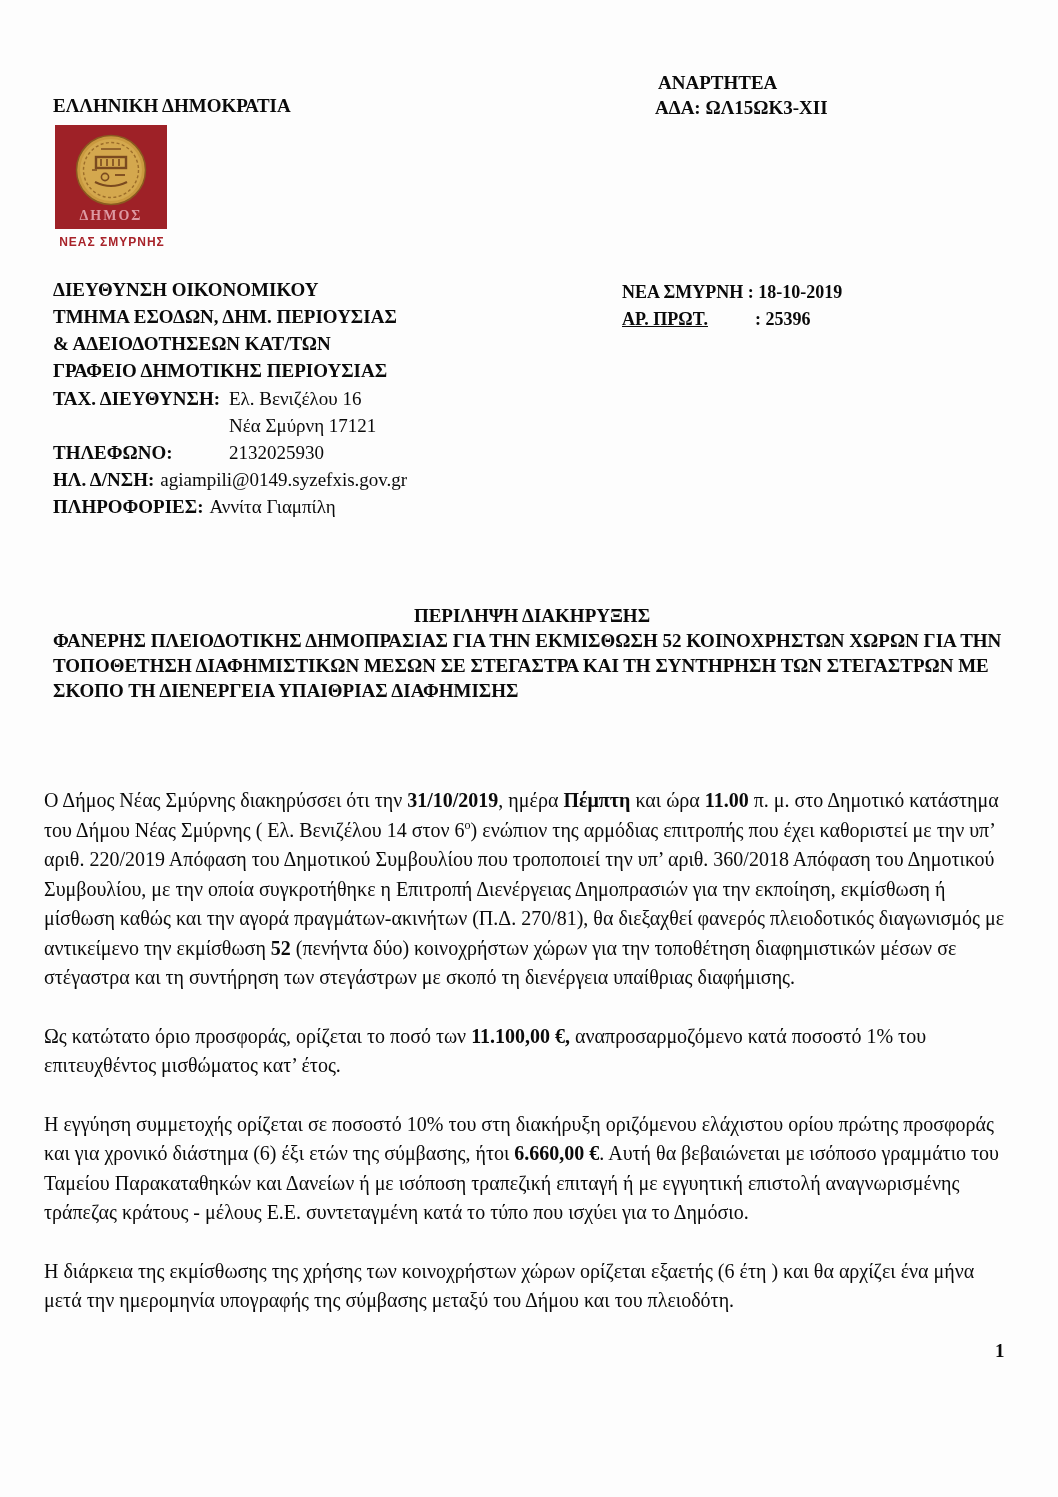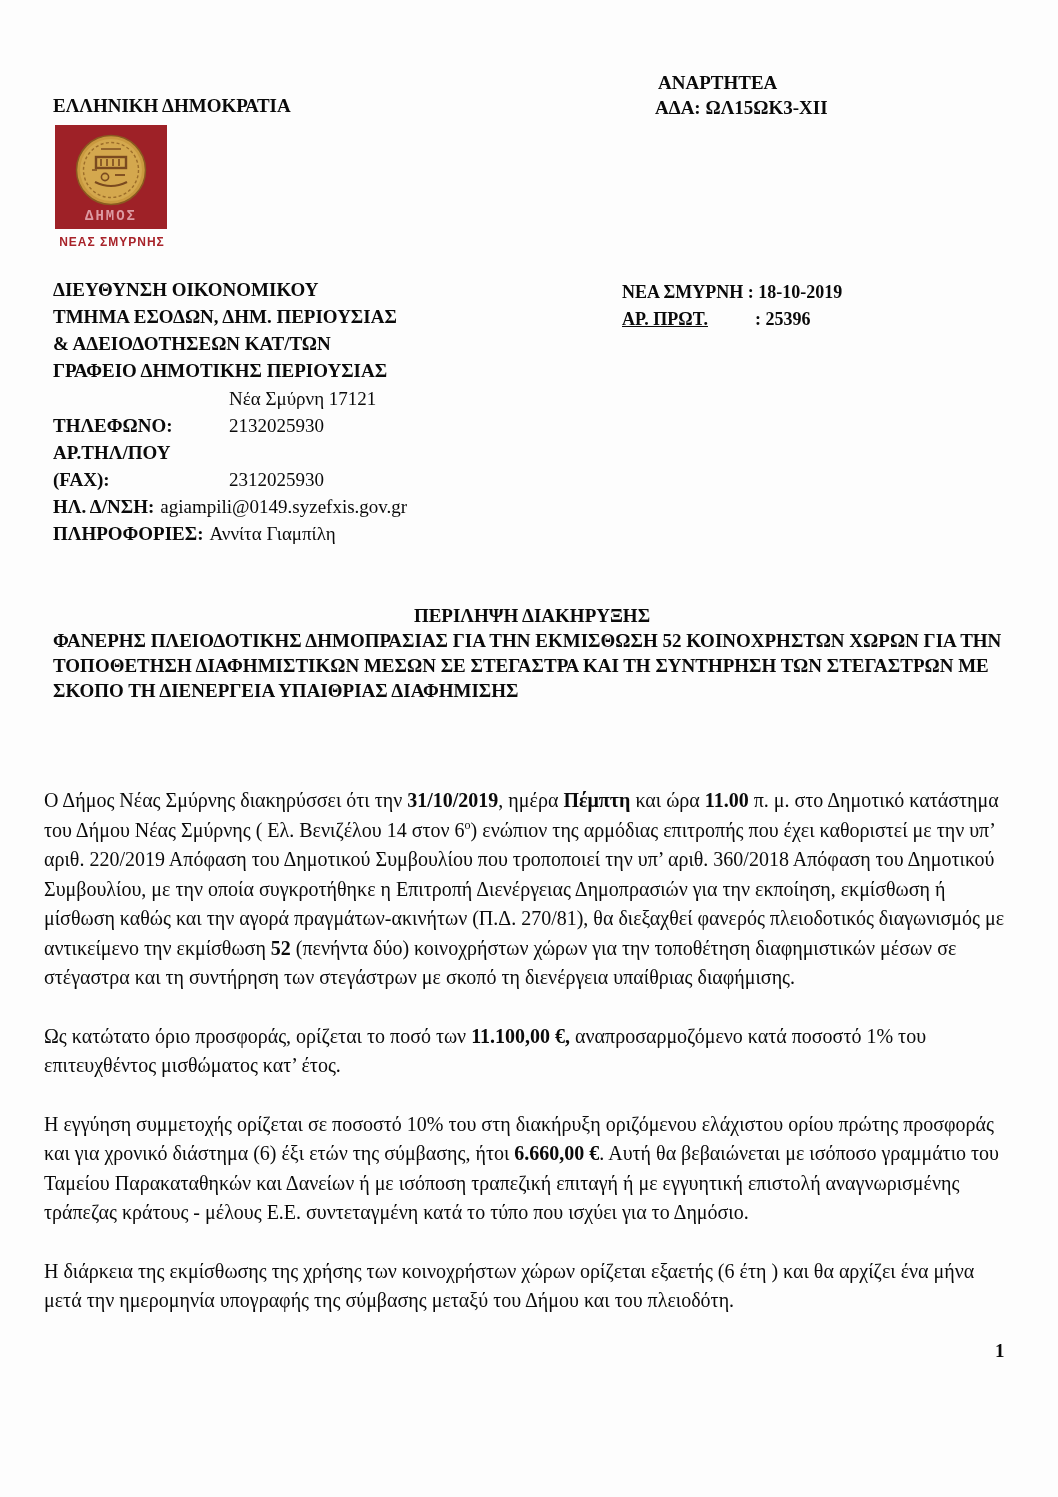--- a/index.html
+++ b/index.html
@@ -24,21 +24,21 @@
   
   .logo{
     position:absolute;left:55px;top:125px;width:112px;height:104px;
     background:var(--logo-red,#9e2127);
     display:flex;flex-direction:column;align-items:center;justify-content:flex-start;
   }
   .logo .coin{margin-top:9px;}
   .logo .demos{
     margin-top:2px;font-weight:bold;font-size:14px;letter-spacing:2px;
     color:var(--logo-pink,#dd9aa2);
-    font-family:Liberation Mono, monospace;
+    font-family:Liberation Serif, serif;
   }
   .logo-sub{
     position:absolute;left:42px;top:235px;width:140px;text-align:center;
     font-weight:bold;font-size:12px;letter-spacing:1px;
     color:var(--logo-red-bright,#a8232a);
     font-family:"Liberation Sans","DejaVu Sans",sans-serif;
   }
 
   
   .dept{position:absolute;left:53px;top:276px;font-weight:bold;font-size:19px;line-height:27px;}
@@ -100,27 +100,27 @@
 
   <div class="proto">
     <div>ΝΕΑ ΣΜΥΡΝΗ : 18-10-2019</div>
     <div>
       <span class="plabel">ΑΡ. ΠΡΩΤ.</span><span>: 25396</span>
     </div>
   </div>
 
   <div class="contact">
     <div class="crow tabbed">
+      <span class="clabel">ΤΑΧ. ΔΙΕΥΘΥΝΣΗ:</span><span class="cvalue">Ελ. Βενιζέλου 16</span>
+    </div>
+    <div class="crow tabbed">
       <span class="clabel"></span><span class="cvalue">Νέα Σμύρνη 17121</span>
     </div>
     <div class="crow tabbed">
       <span class="clabel">ΤΗΛΕΦΩΝΟ:</span><span class="cvalue">2132025930</span>
-    </div>
-    <div class="crow tabbed">
-      <span class="clabel">ΑΡ.ΤΗΛ/ΠΟΥ (FAX):</span><span class="cvalue">2312025930</span>
     </div>
     <div class="crow">
       <span class="clabel">ΗΛ. Δ/ΝΣΗ:</span><span class="cvalue">agiampili@0149.syzefxis.gov.gr</span>
     </div>
     <div class="crow">
       <span class="clabel">ΠΛΗΡΟΦΟΡΙΕΣ:</span><span class="cvalue">Αννίτα Γιαμπίλη</span>
     </div>
   </div>
 
   <div class="doc-title">

